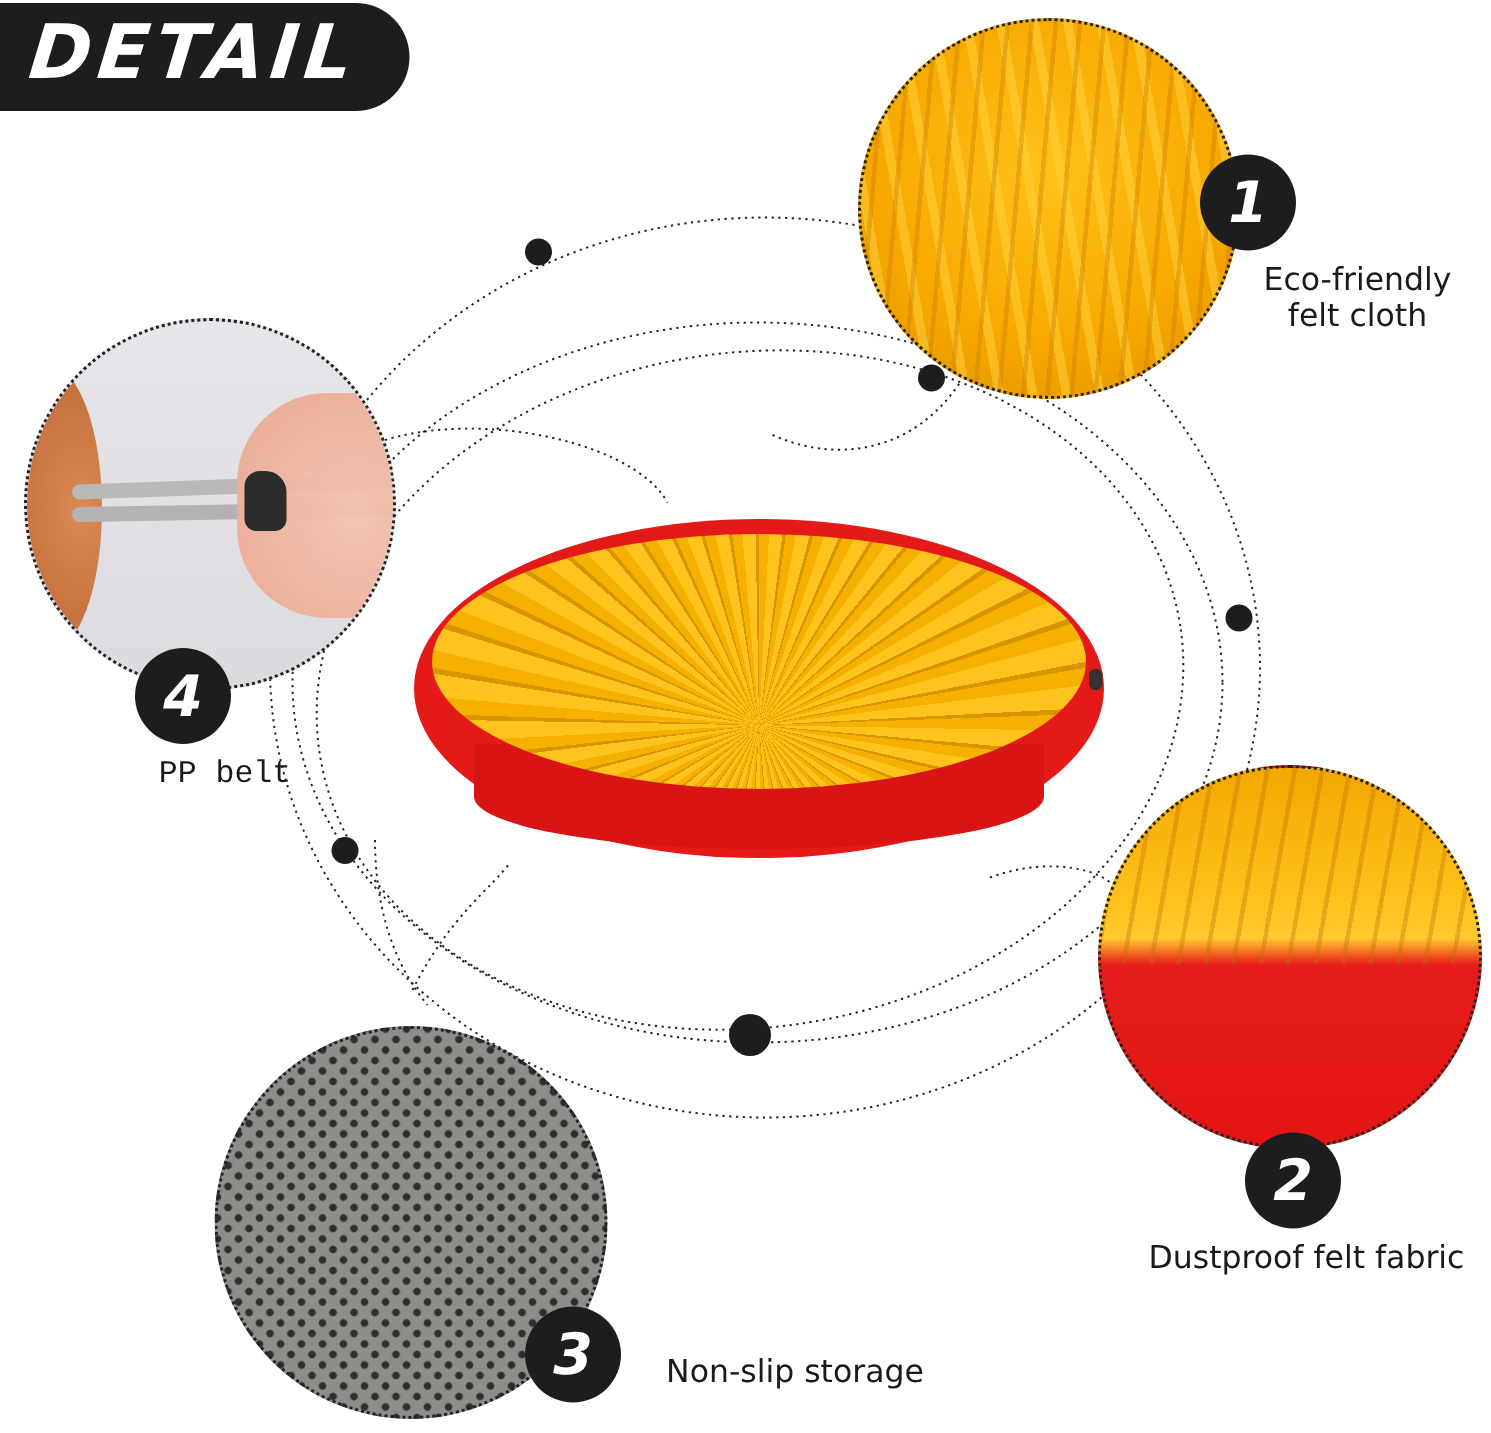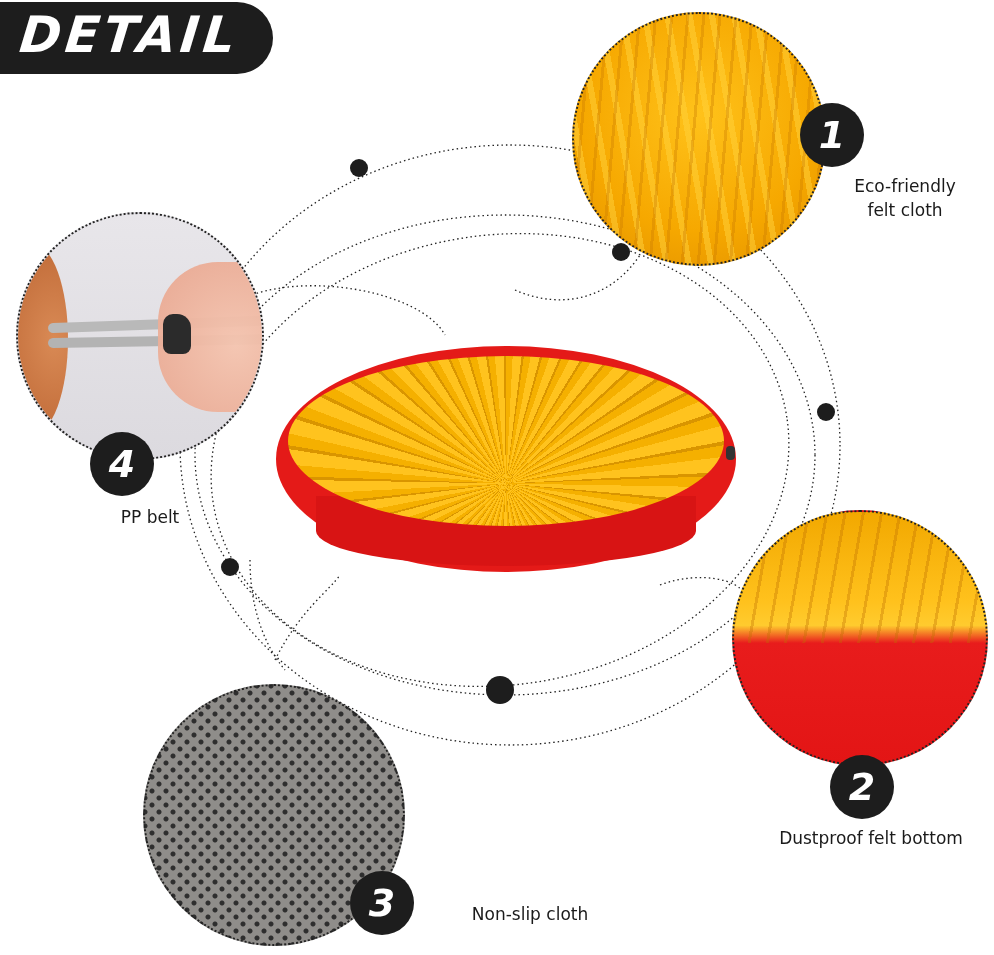--- a/index.html
+++ b/index.html
@@ -64,23 +64,23 @@
   .bowl .knob { position:absolute; left:450px; top:100px; width:9px; height:14px; background:#333; border-radius:4px; }
 
   .badge { position:absolute; width:64px; height:64px; border-radius:50%; background:#1d1d1d;
            color:#fff; font-size:38px; font-weight:bold; font-style:italic;
            display:flex; align-items:center; justify-content:center; }
   .b1 { left:800px; top:103px; }
   .b4 { left:90px; top:432px; }
   .b2 { left:830px; top:755px; }
   .b3 { left:350px; top:871px; }
 
-  .label { position:absolute; font-size:17px; line-height:24px; text-align:center; color:#1a1a1a; }
+  .label { position:absolute; font-size:21px; line-height:24px; text-align:center; color:#1a1a1a; }
   .l1 { left:830px; top:174px; width:150px; }
-  .l4 { left:30px; top:505px; width:240px; }
+  .l4 { left:30px; top:505px; width:240px;font-family:Liberation Mono, monospace; }
   .l2 { left:748px; top:826px; width:246px; }
   .l3 { left:420px; top:902px; width:220px; }
 </style>
 </head>
 <body>
 
 <div class="title-pill">
   <span>DETAIL</span>
 </div>
 
@@ -133,17 +133,17 @@
 <div class="badge b3">3</div>
 
 <div class="label l1">
   <div>Eco-friendly</div>
   <div>felt cloth</div>
 </div>
 <div class="label l4">
   <div>PP belt</div>
 </div>
 <div class="label l2">
-  <div>Dustproof felt bottom</div>
+  <div>Dustproof felt fabric</div>
 </div>
 <div class="label l3">
-  <div>Non-slip cloth</div>
+  <div>Non-slip storage</div>
 </div>
 
 </body></html>

